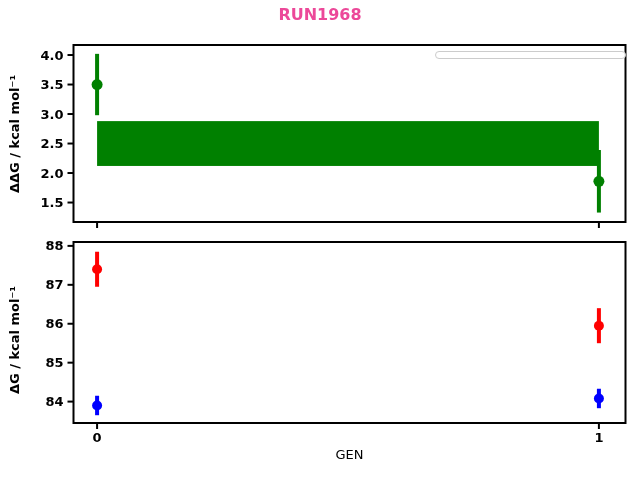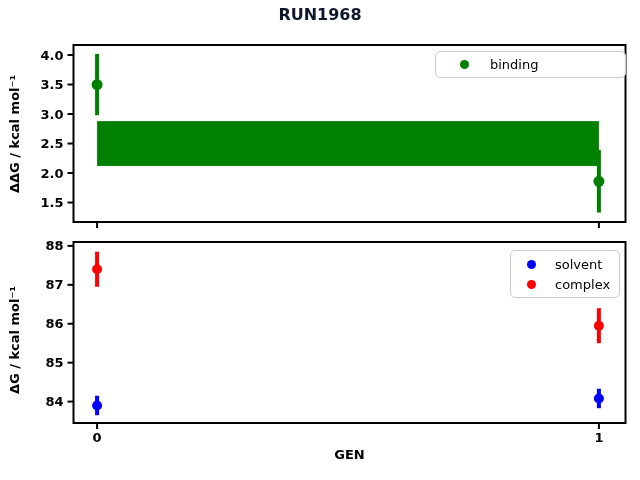--- a/index.html
+++ b/index.html
@@ -1,26 +1,26 @@
 <!DOCTYPE html>
 <html><head>
 <meta charset="utf-8">
 <style>
   html,body{margin:0;padding:0;background:#fff;}
   .fig{position:relative;width:640px;height:480px;background:#ffffff;overflow:hidden;
        font-family:"DejaVu Sans",sans-serif;}
   #plot-svg{position:absolute;left:0;top:0;}
   .suptitle{position:absolute;left:0;top:5px;width:640px;text-align:center;
-            font-size:16px;font-weight:bold;color:#0f172a;line-height:20px;}
+            font-size:16px;font-weight:bold;color:#ec4899;line-height:20px;}
   .ylabel{position:absolute;text-align:center;font-size:13px;font-weight:bold;color:#000;
           transform:rotate(-90deg);white-space:nowrap;line-height:16px;}
   .ylabel-top{width:177px;left:-74px;top:126px;}
   .ylabel-bottom{width:181px;left:-76px;top:332px;}
   .xlabel{position:absolute;left:73px;top:447px;width:553px;text-align:center;
-          font-size:13px;font-weight:bold;color:#000;}
+          font-size:13px;font-weight:normal;color:#000;}
   .legend{position:absolute;background:rgba(255,255,255,0.92);border:1px solid #cccccc;
           border-radius:5px;padding:3px 0;}
   .legend-top{left:435px;top:51px;width:189px;}
   .legend-bottom{left:510px;top:250px;width:108px;}
   .lrow{display:flex;align-items:center;}
   .legend-top .lrow{height:19px;padding:0 10px;}
   .legend-bottom .lrow{height:20px;padding:0 8px;}
   .lmarkwrap{display:flex;justify-content:center;align-items:center;flex:none;}
   .legend-top .lmarkwrap{width:36px;margin-right:8px;}
   .legend-bottom .lmarkwrap{width:24px;margin-right:12px;}
@@ -81,35 +81,15 @@
       </g>
     </svg>
 
   <div class="suptitle">RUN1968</div>
 
   <div class="ylabel ylabel-top">ΔΔG / kcal mol⁻¹</div>
   <div class="ylabel ylabel-bottom">ΔG / kcal mol⁻¹</div>
   <div class="xlabel">GEN</div>
 
   <div class="legend legend-top">
-    <div class="lrow">
-      <span class="lmarkwrap">
-          <span style="display: inline-block; width: 9px; height: 9px; border-radius: 50%; background: rgb(0, 128, 0);"></span>
-        </span>
-      <span class="ltext">binding</span>
-    </div>
   </div>
 
-  <div class="legend legend-bottom">
-    <div class="lrow">
-      <span class="lmarkwrap">
-          <span style="display: inline-block; width: 9px; height: 9px; border-radius: 50%; background: rgb(0, 0, 255);"></span>
-        </span>
-      <span class="ltext">solvent</span>
-    </div>
-    <div class="lrow">
-      <span class="lmarkwrap">
-          <span style="display: inline-block; width: 9px; height: 9px; border-radius: 50%; background: rgb(255, 0, 0);"></span>
-        </span>
-      <span class="ltext">complex</span>
-    </div>
-  </div>
 </div>
 
 </body></html>

